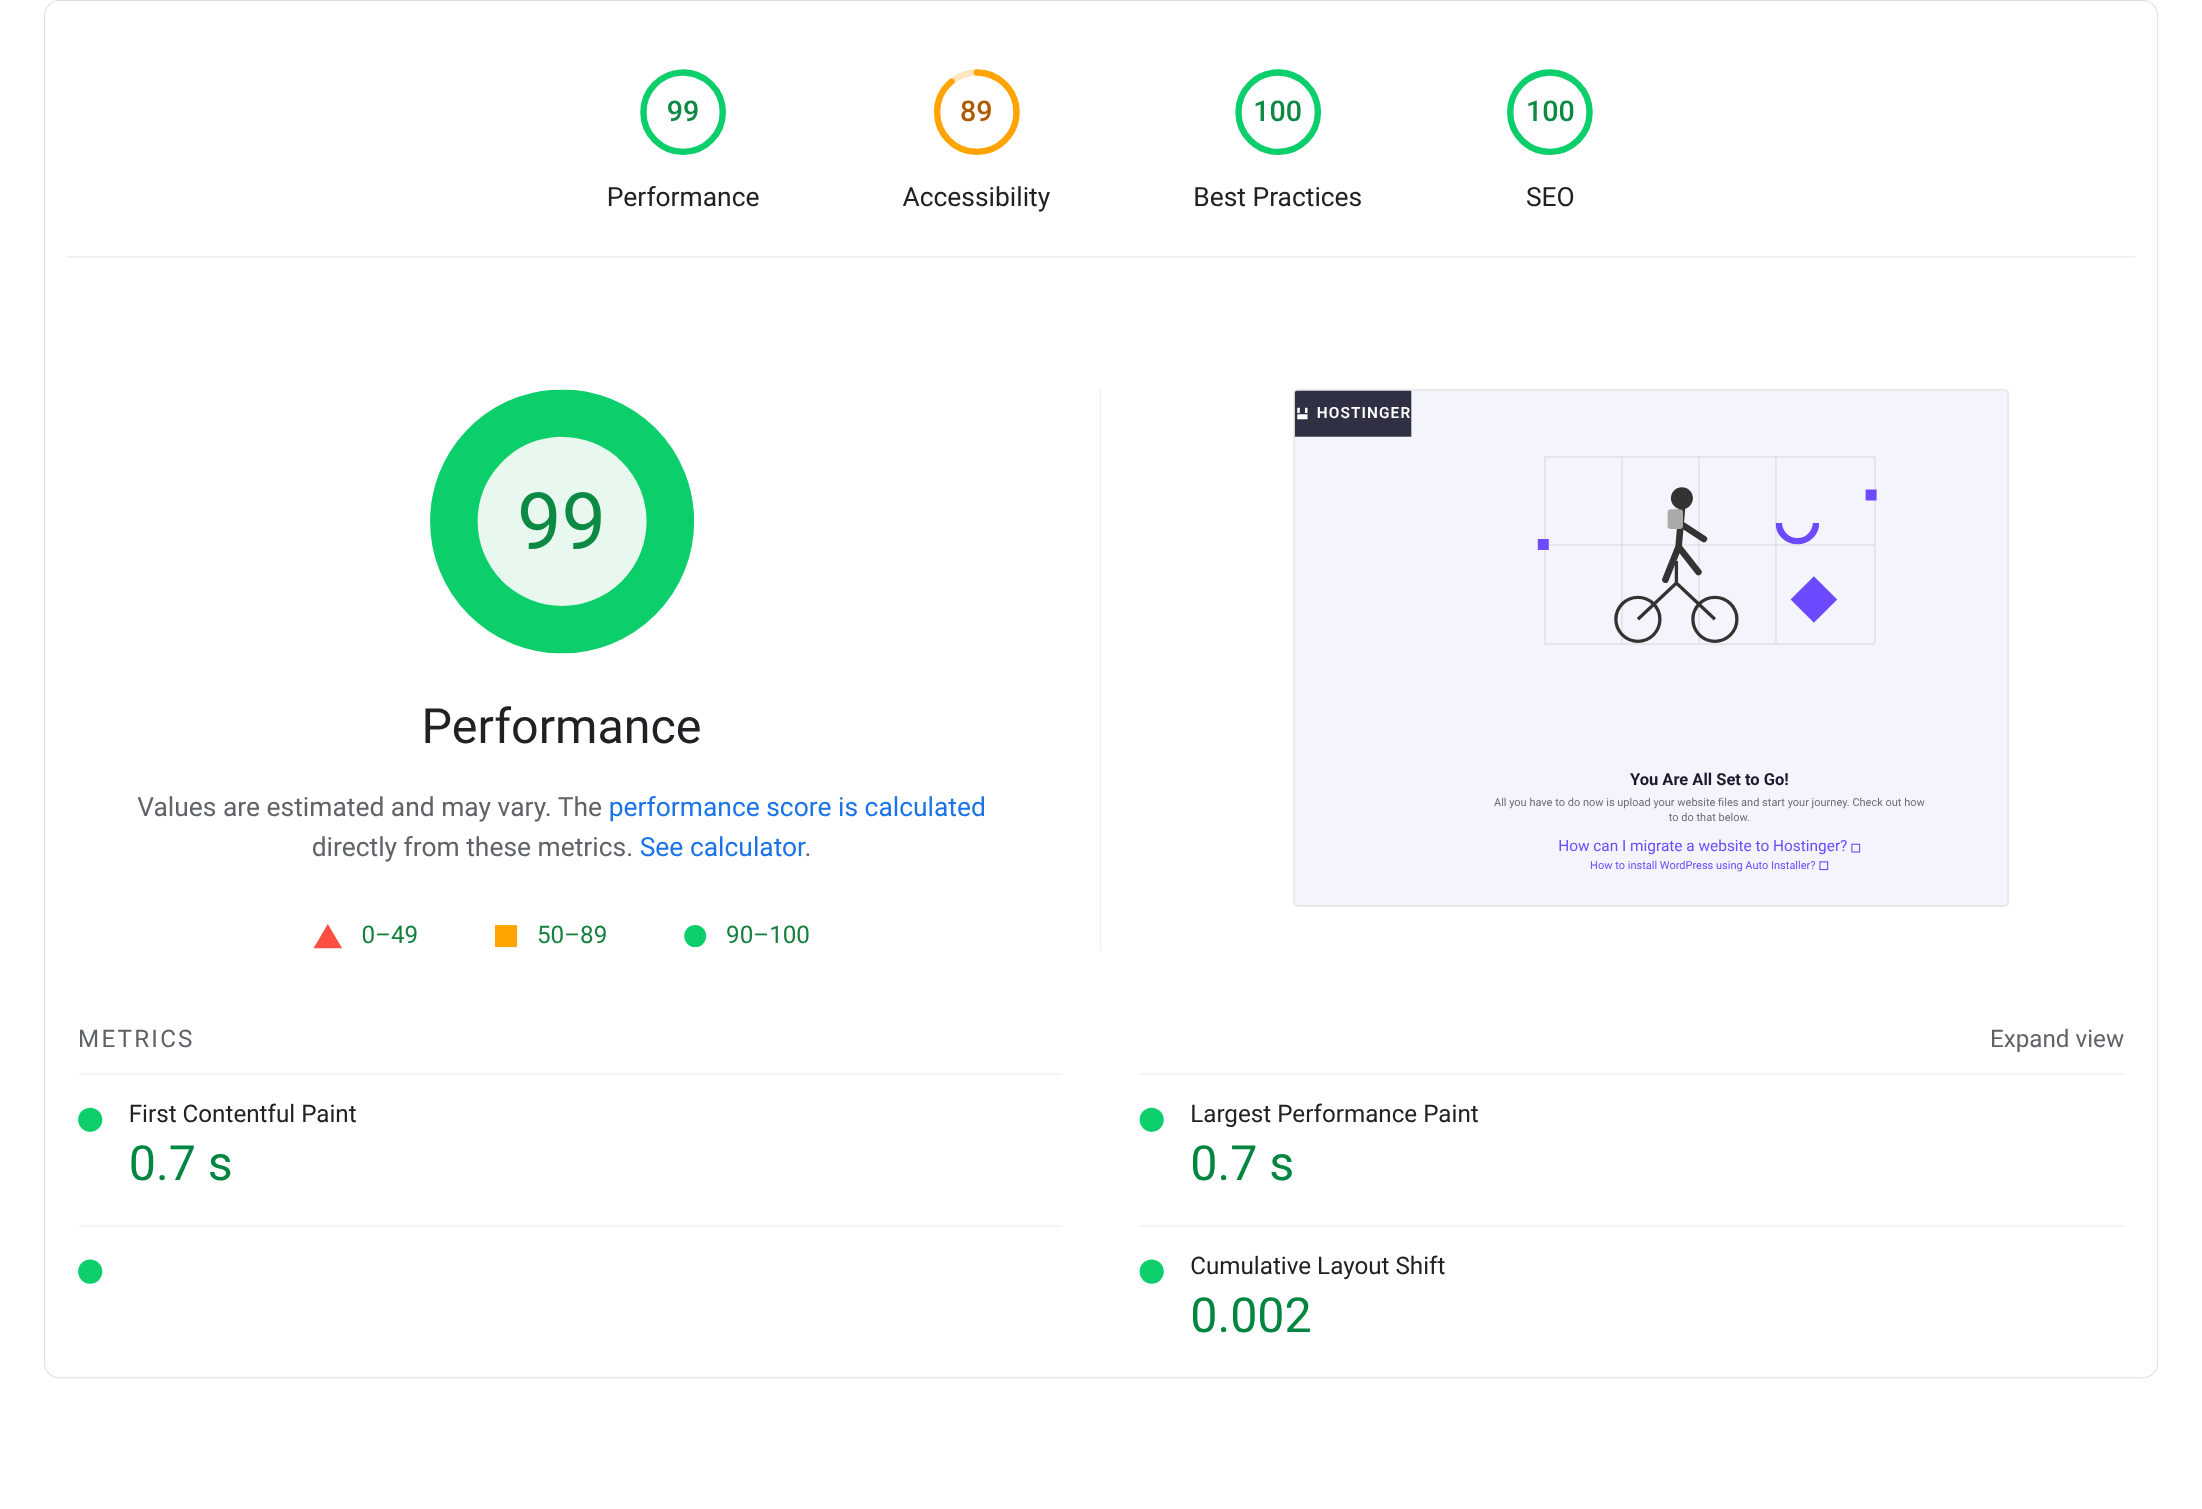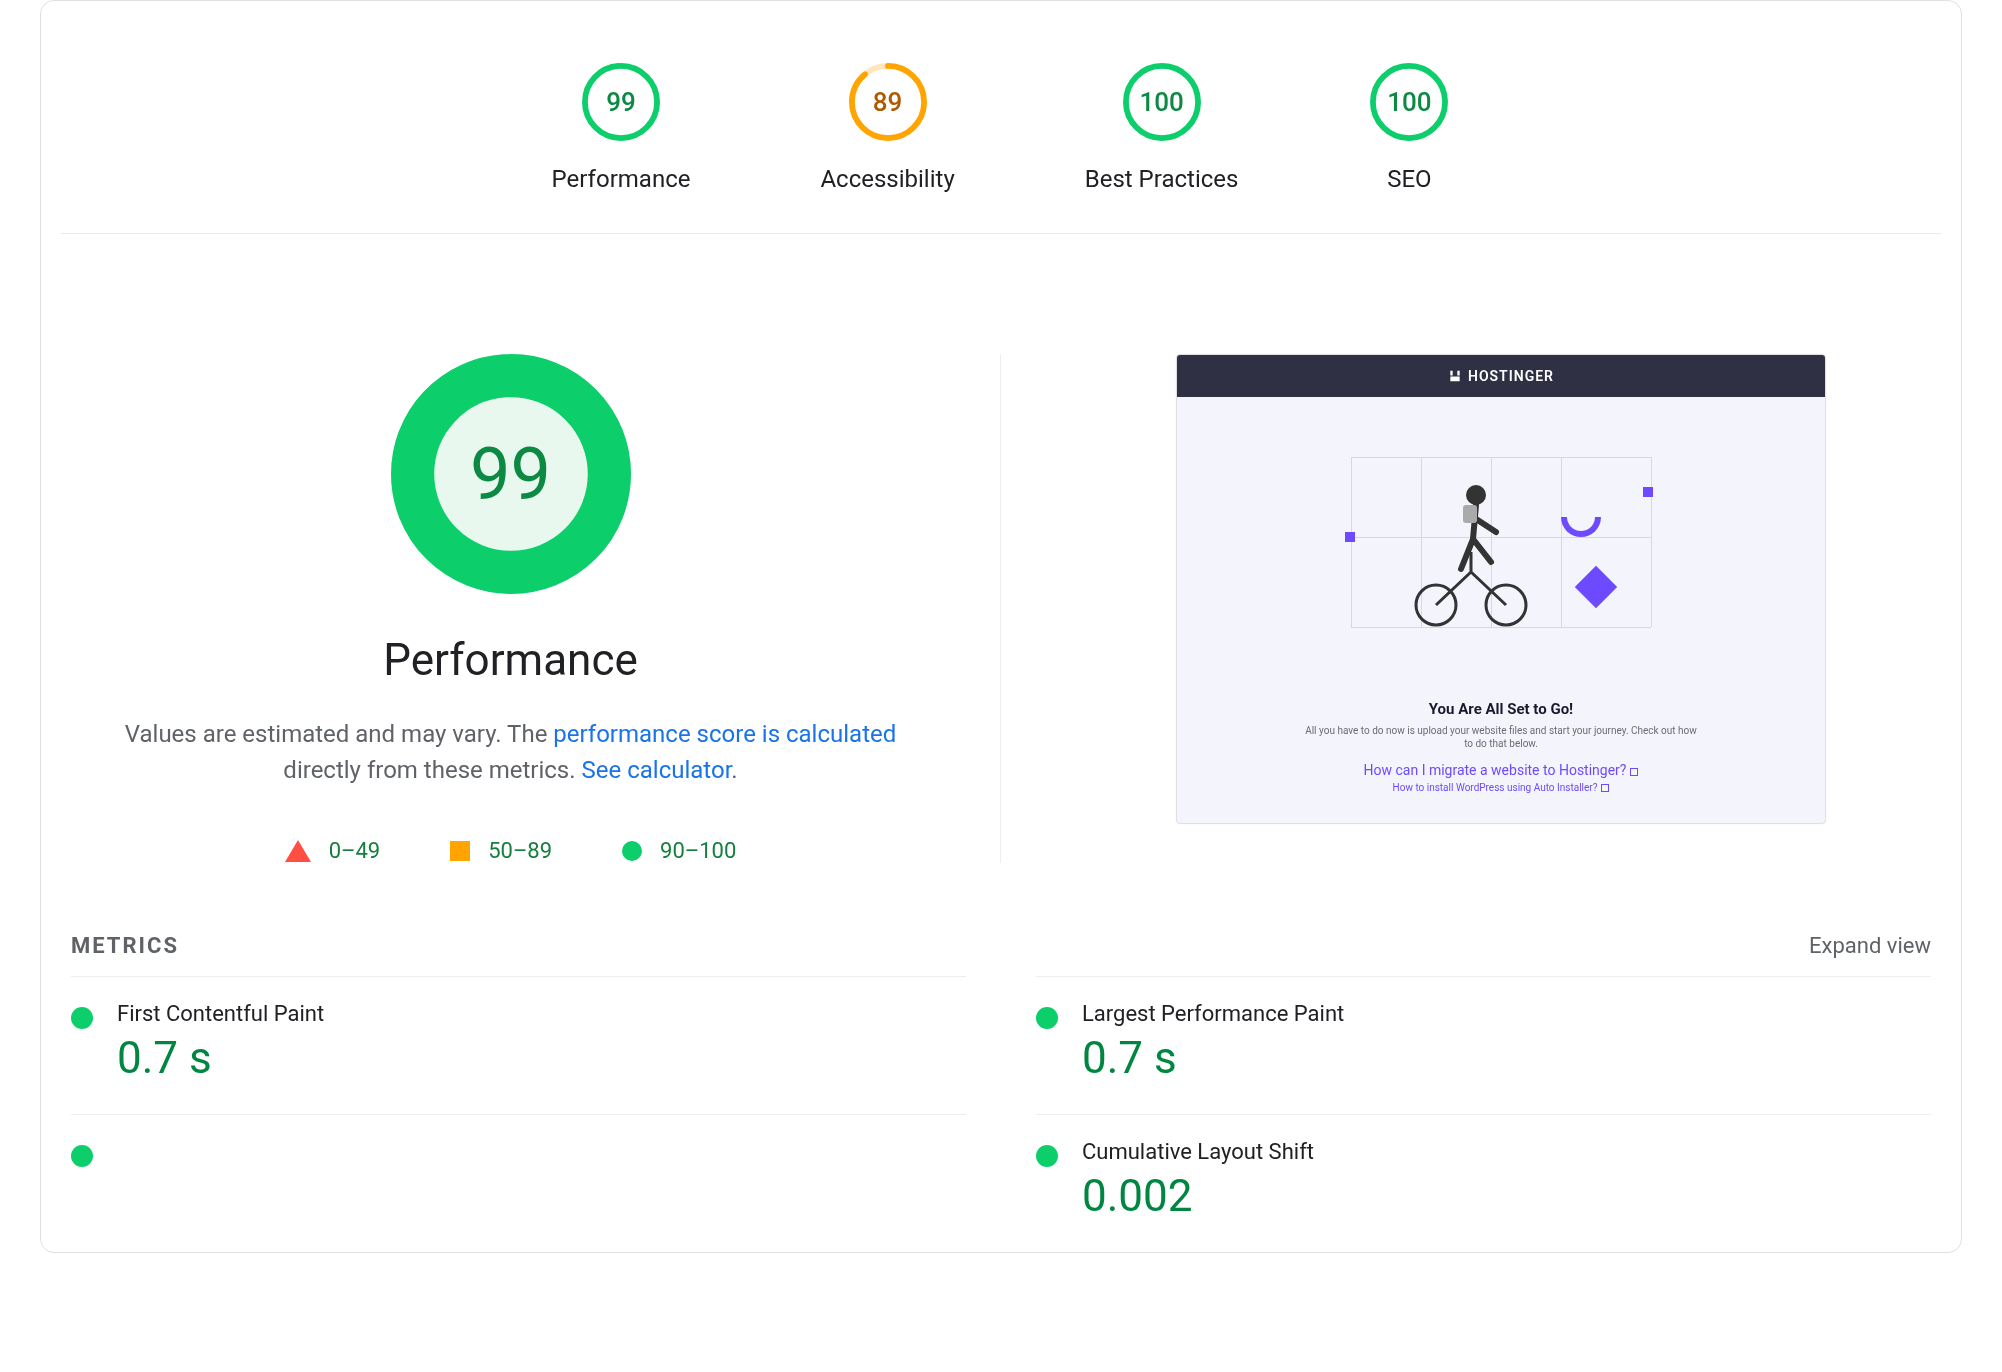--- a/index.html
+++ b/index.html
@@ -97,21 +97,21 @@
   .detail-right {
     flex: 1 1 50%;
     display:flex; align-items:flex-start; justify-content:center;
     padding-left: 60px;
   }
   .preview-card {
     width: 650px; height: 470px;
     border:1px solid #e0e0e0; border-radius: 4px;
     background:#f4f5fc;
     overflow:hidden;
-    display:flex; flex-direction:column;
+    display:flex; flex-direction:row;
     box-shadow: 0 0 2px rgba(0,0,0,.05);
   }
   .preview-top {
     background:#2f3044; color:#fff; height:42px;
     display:flex; align-items:center; justify-content:center;
     font-size:14px; letter-spacing:1px; font-weight:600;
     gap:6px;
   }
   .preview-top svg { width:14px; height:14px; }
   .preview-body {
@@ -151,21 +151,21 @@
   .pv-link { font-size:14px; color:#6d4aff; margin-top:12px; }
   .pv-link2 { font-size:10px; color:#6d4aff; margin-top:4px; }
   .ext-icon { display:inline-block; width:8px; height:8px; border:1px solid #6d4aff; margin-left:4px; position:relative; top:1px; }
 
   
   .metrics-header {
     display:flex; justify-content:space-between; align-items:center;
     padding: 20px 30px 18px;
     font-size:22px;
   }
-  .metrics-header .title { letter-spacing:2px; color:#5f6368; font-weight:700; }
+  .metrics-header .title { letter-spacing:2px; color:#5f6368; font-weight:400; }
   .metrics-header .expand { color:#5f6368; cursor:pointer; }
   .metrics-grid {
     display:grid; grid-template-columns: 1fr 1fr;
     column-gap: 70px;
     padding: 0 30px;
   }
   .metric {
     border-top:1px solid #eee;
     padding: 24px 0 30px 0;
     display:flex; align-items:flex-start; gap: 24px;

